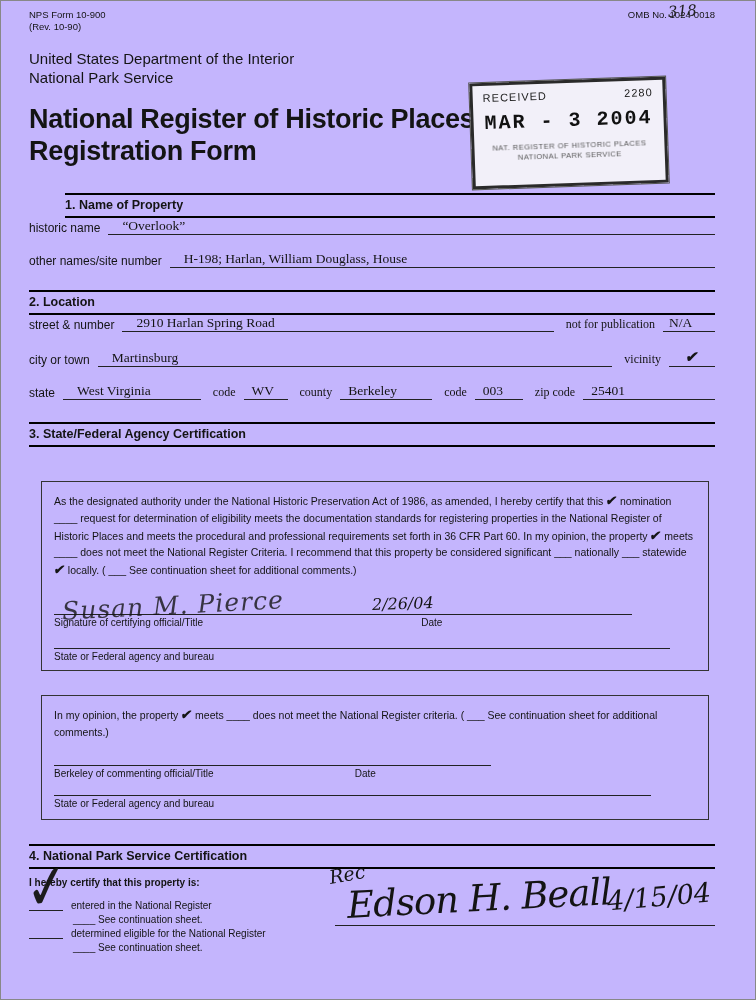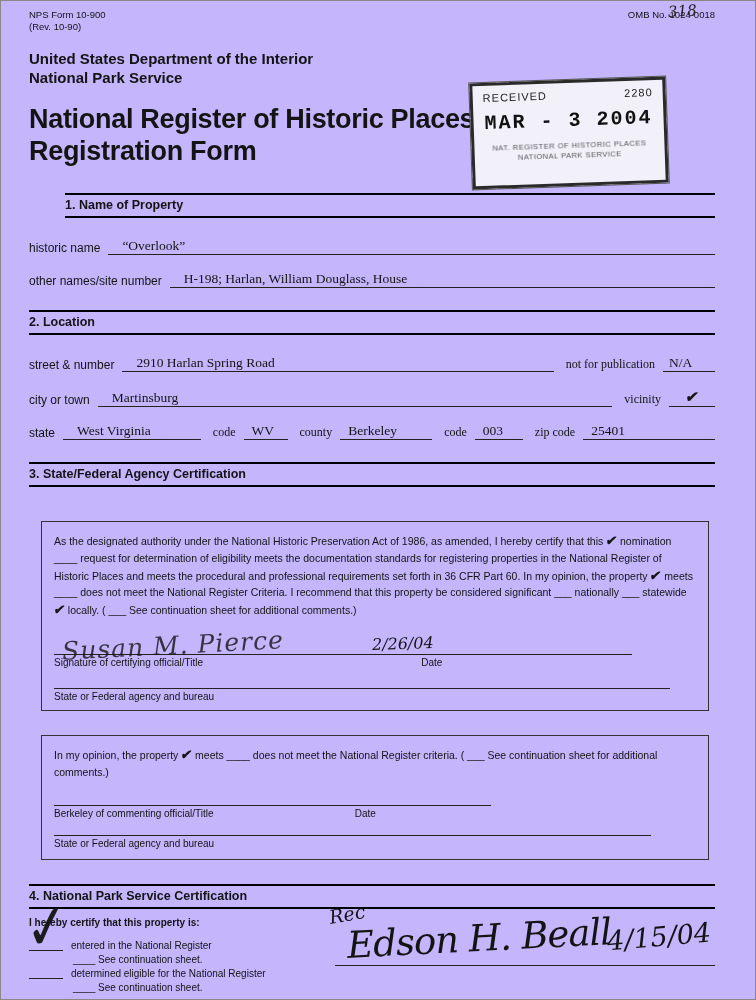--- a/index.html
+++ b/index.html
@@ -8,38 +8,38 @@
   .page {
     width:756px; height:1000px; background:#c4b5fd; position:relative;
     border:1px solid #888; padding:8px 40px 0 28px; overflow:hidden; margin:0 auto;
   }
   
   .top-meta { display:flex; justify-content:space-between; font-size:9.5px; line-height:1.25; }
   .omb-block { text-align:right; position:relative; }
   .hw { font-family:"DejaVu Serif", serif; font-style:italic; }
   .hw-num { position:absolute; top:-7px; right:18px; font-size:15px; transform:rotate(-4deg); color:#222; }
   
-  .agency { margin-top:16px; font-weight:bold; font-size:15px; line-height:1.3; }
+  .agency { margin-top:16px; font-weight:normal; font-size:15px; line-height:1.3; }
   
   .title-wrap { position:relative; margin-top:16px; }
   .doc-title { font-size:27px; font-weight:bold; line-height:1.18; letter-spacing:-0.3px; }
   
   .stamp {
     position:absolute; top:-24px; right:48px; width:196px; height:106px;
     border:3px solid #2a2a2a; transform:rotate(-2deg); background:rgba(250,250,248,0.85);
     padding:6px 10px 4px; box-shadow:0 0 0 1px #555;
   }
   .stamp-row1 { display:flex; justify-content:space-between; font-size:11px; letter-spacing:1px; color:#222; }
   .stamp-date { text-align:center; font-weight:bold; font-size:20px; letter-spacing:2px; margin-top:8px; color:#111; font-family:"Liberation Mono", monospace; }
   .stamp-blur { margin-top:9px; text-align:center; font-size:7.5px; color:#555; filter:blur(0.7px); line-height:1.3; letter-spacing:0.5px; }
   
   .section-bar { border-top:2px solid #000; border-bottom:2px solid #000; font-weight:bold; font-size:12.5px; padding:3px 0 4px; }
   .mt-s1 { margin-top:26px;margin-left:36px; } .mt-s2 { margin-top:22px; } .mt-s3 { margin-top:22px; } .mt-s4 { margin-top:24px; }
   
-  .frow { display:flex; align-items:flex-end; font-size:12px; margin-top:20px; white-space:nowrap; }
+  .frow { display:flex; align-items:flex-end; font-size:12px; white-space:nowrap; }
   .frow .lbl { padding-right:8px; }
   .frow .lbl.mid { padding-left:12px;font-family:Liberation Serif, serif; }
   .fill { border-bottom:1px solid #222; min-height:16px; }
   .grow { flex:1; }
   .serifv { font-family:"Liberation Serif", serif; font-size:13.5px; padding-left:14px; }
   .hwcheck { display:inline-block; font-weight:bold; font-size:13px; transform:skewX(-10deg); }
   .hwcheck.big { font-size:15px; }
   
   .cbox { border:1px solid #333; margin:34px 6px 0 12px; padding:10px 12px 8px; }
   .cbox.second { margin-top:24px; padding-bottom:10px; }

